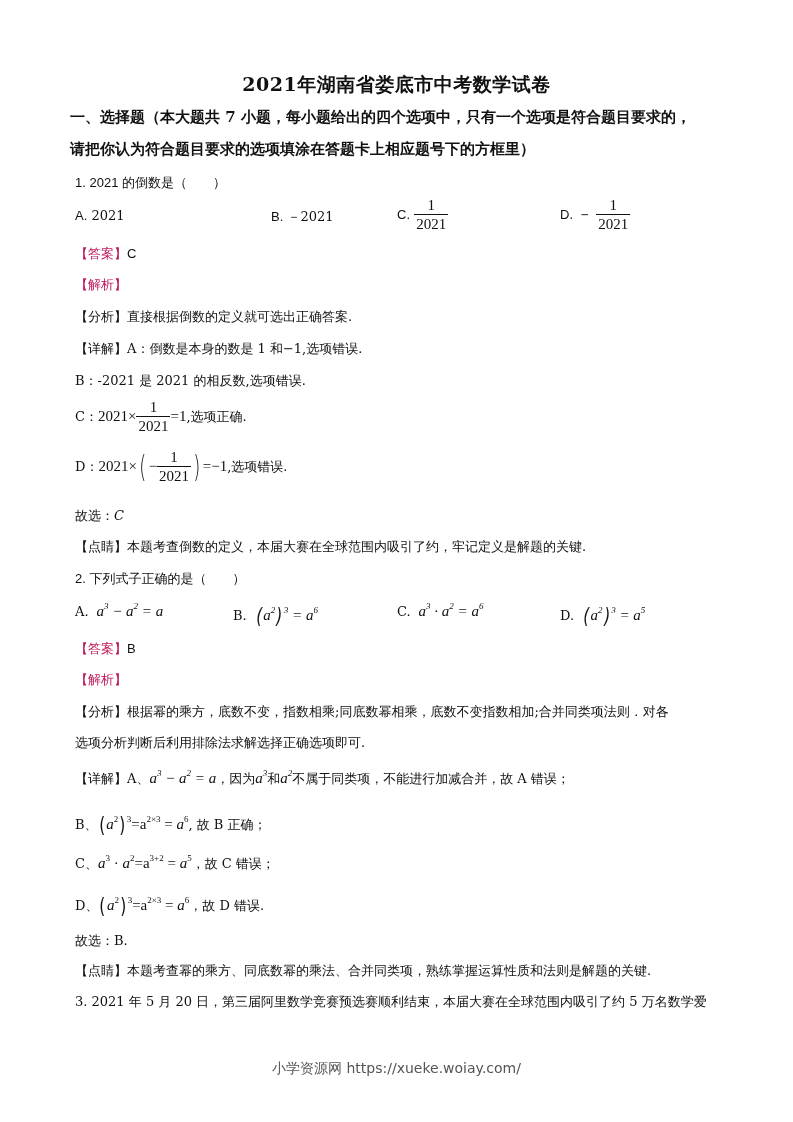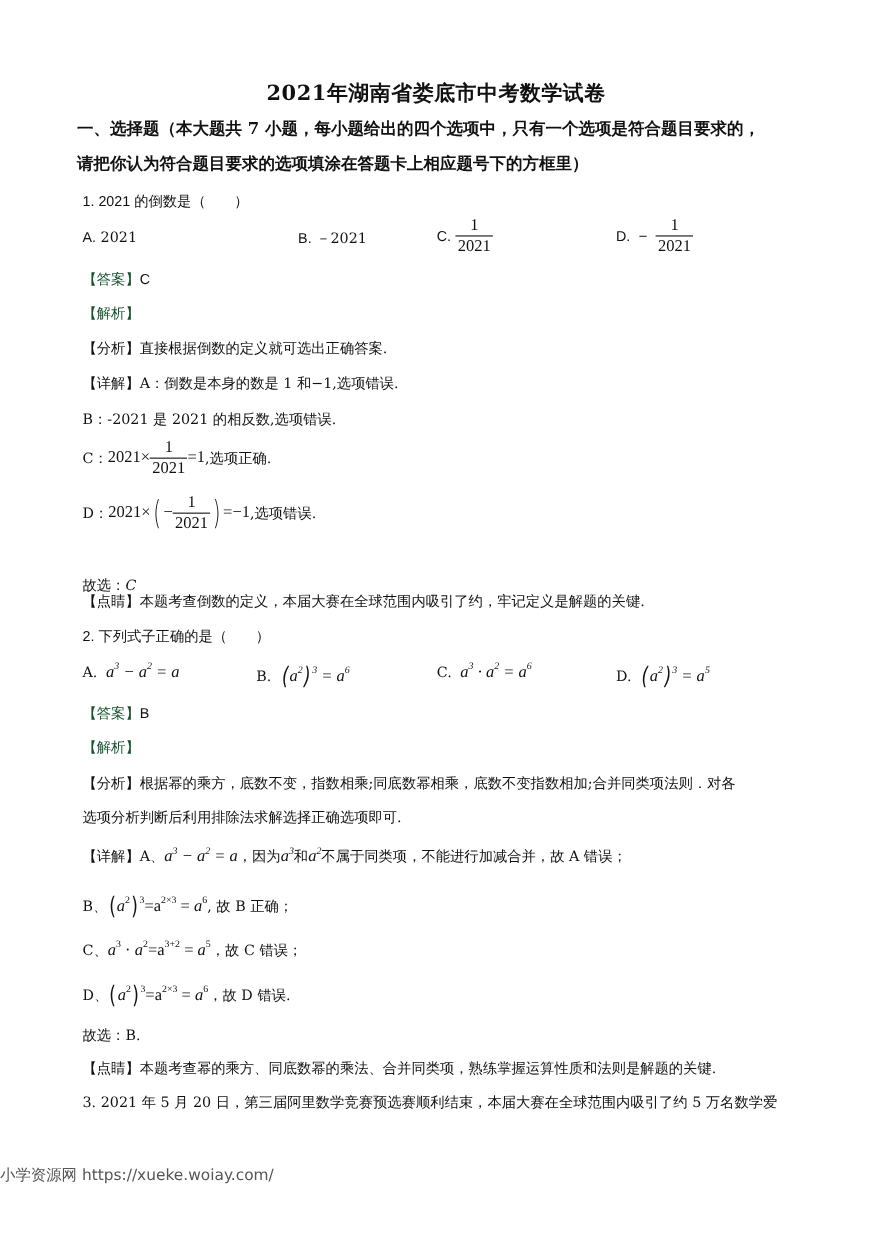--- a/index.html
+++ b/index.html
@@ -11,35 +11,35 @@
     .abs { position: absolute; white-space: nowrap; }
     .title {
       left: 0; width: 793px; top: 72px; text-align: center;
       font-size: 19px; font-weight: bold; letter-spacing: 0.5px;
     }
     .section {
       left: 70px; font-size: 15px; font-weight: bold;
     }
     .line { left: 75px; font-size: 13px; }
     .sans { font-family: "Liberation Sans", "DejaVu Sans", sans-serif; }
-    .blue { color: #14532d; }
+    .blue { color: #be185d; }
     .opt { font-size: 13px; }
     .m { font-family: "Liberation Serif", "DejaVu Serif", serif; font-size: 15px; }
     .mi { font-style: italic; }
     sup { font-size: 9px; vertical-align: 7px; line-height: 0; }
     .frac {
       display: inline-block; vertical-align: middle; text-align: center;
       font-family: "Liberation Serif", serif; font-size: 15px; line-height: 18px;
     }
     .frac .num { display: block; padding: 0 2px; }
     .frac .den { display: block; border-top: 1px solid #111; padding: 0 2px; }
     .paren { font-size: 30px; font-weight: 100; vertical-align: middle; font-family: "DejaVu Sans", sans-serif; transform: scaleX(0.6); display: inline-block; }
     .paren-sm { font-size: 22px; vertical-align: -3px; display: inline-block; transform: scaleX(0.7); font-family: "DejaVu Sans", sans-serif; }
     .footer {
-      left: 0; width: 793px; top: 1060px; text-align: left;
+      left: 0; width: 793px; top: 1060px; text-align: center;
       font-family: "DejaVu Sans", sans-serif; font-size: 14px; color: #555;
     }
   </style>
 </head>
 <body>
 
 <div>
 
   <div class="abs title">2021年湖南省娄底市中考数学试卷</div>
 
@@ -88,21 +88,21 @@
   <div class="abs line" style="top:372px;">B：-2021 是 2021 的相反数,选项错误.</div>
 
   <div class="abs line" style="top:398px;">
     <span style="vertical-align:middle;">C：</span><span class="m" style="vertical-align:middle;">2021×</span><span class="frac"><span class="num">1</span><span class="den">2021</span></span><span class="m" style="vertical-align:middle;">=1</span><span style="vertical-align:middle;">,选项正确.</span>
   </div>
 
   <div class="abs line" style="top:448px;">
     <span style="vertical-align:middle;">D：</span><span class="m" style="vertical-align:middle;">2021×</span><span class="paren">(</span><span class="m" style="vertical-align:middle;">−</span><span class="frac"><span class="num">1</span><span class="den">2021</span></span><span class="paren">)</span><span class="m" style="vertical-align:middle;">=−1</span><span style="vertical-align:middle;">,选项错误.</span>
   </div>
 
-  <div class="abs line" style="top:523px;">
+  <div class="abs line" style="top:507px;">
     <span>故选：</span><span class="mi">C</span>
   </div>
   <div class="abs line" style="top:538px;">
     <span>【点睛】</span><span>本题考查倒数的定义，本届大赛在全球范围内吸引了约，牢记定义是解题的关键.</span>
   </div>
 
   <div class="abs line sans" style="top:570px;">2. 下列式子正确的是（　　）</div>
 
   <div class="abs line" style="top:600px; width:650px; height:30px;">
     <span class="abs" style="left:0;top:3px;">

